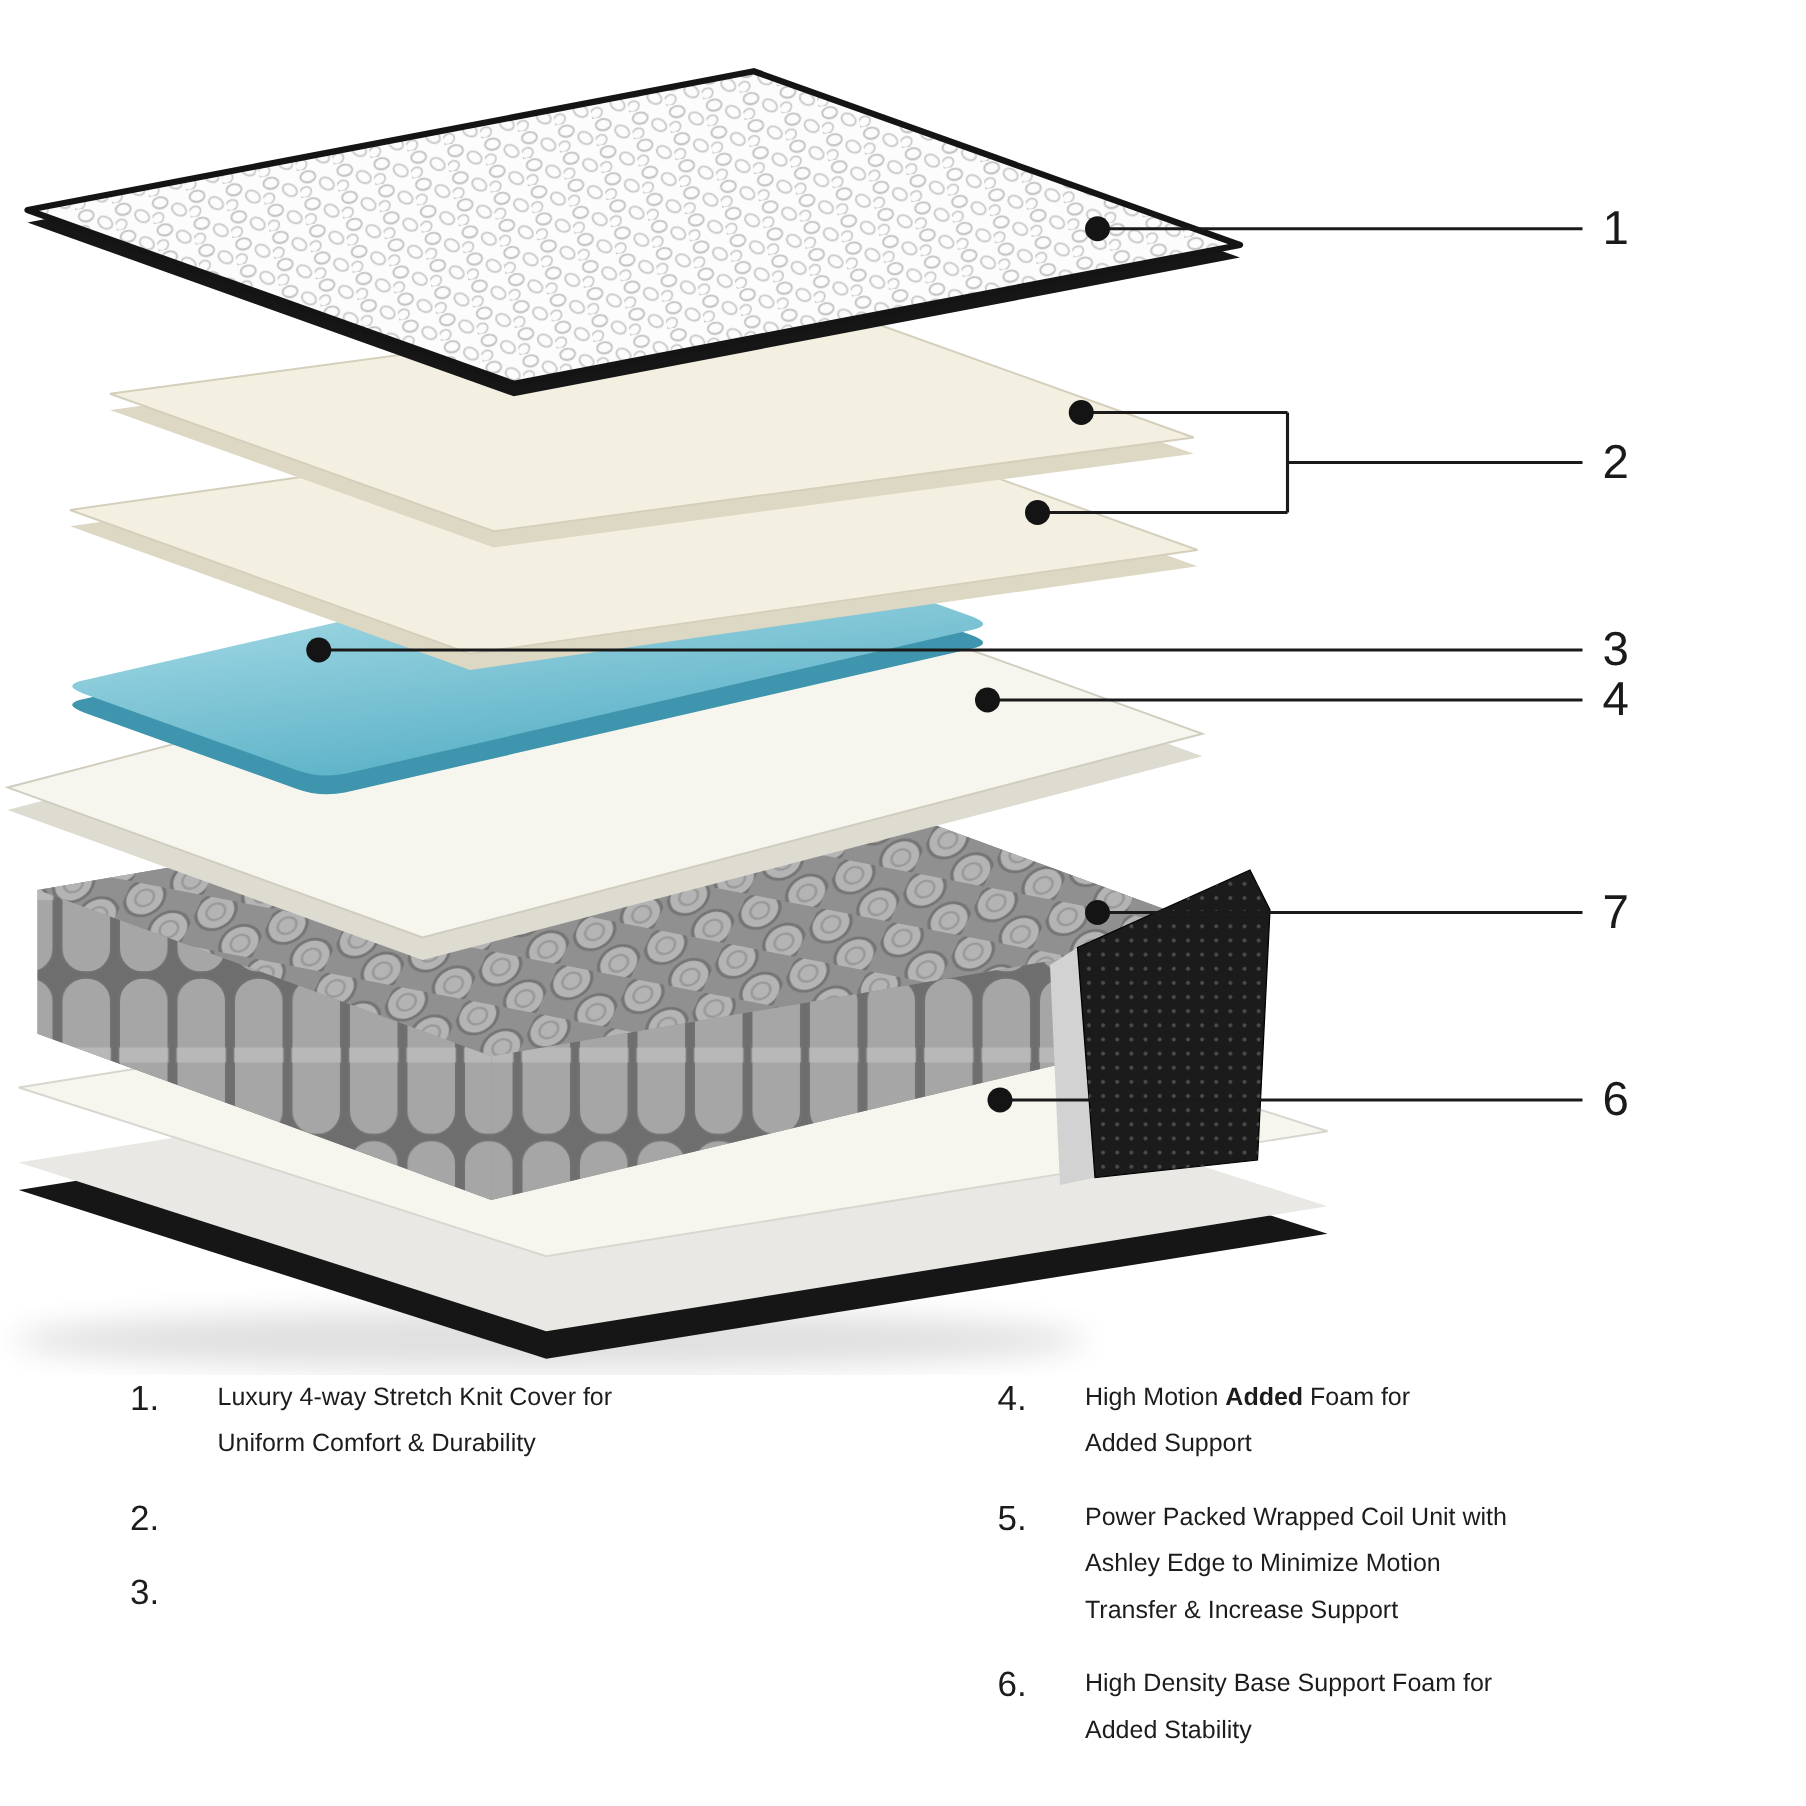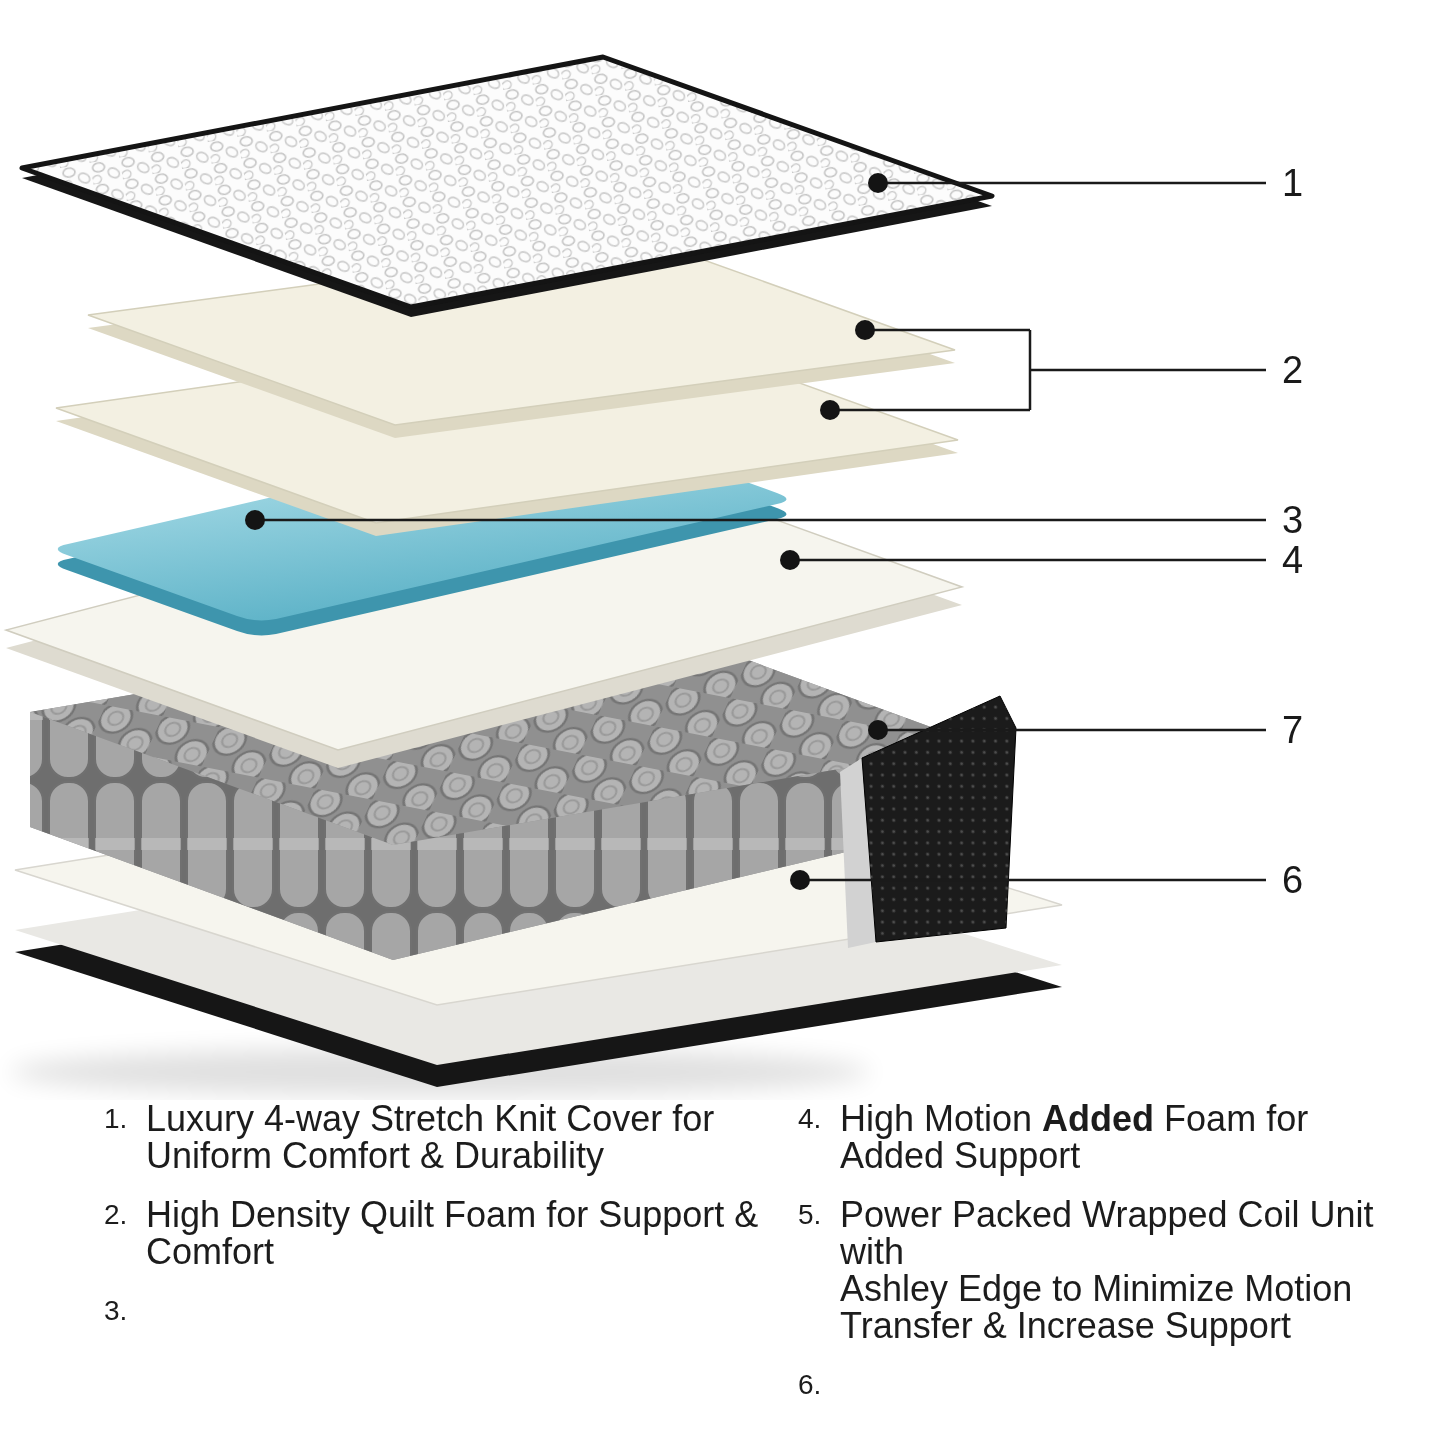--- a/index.html
+++ b/index.html
@@ -26,22 +26,23 @@
   }
   .legend-col{display:flex;flex-direction:column;gap:22px;}
   .legend-col.left{width:690px;}
   .legend-col.right{width:600px;}
   .legend-item{display:flex;align-items:flex-start;}
   .legend-item .num{
     flex:0 0 42px;
     font-size:28px;line-height:37px;
   }
   .legend-item .txt{
-    font-size:36px;line-height:37px;
+    font-size:20px;line-height:37px;
     white-space:pre-line;
+    margin-left:28px;
   }
   .legend-item .txt b{font-weight:bold;}
 </style>
 </head>
 <body>
 
 <div class="page">
 
   <svg class="diagram" width="1445" height="1100" viewBox="0 0 1445 1100">
     <defs>
@@ -165,37 +166,38 @@
 
   <div class="legend">
     <div class="legend-col left">
       <div class="legend-item">
         <span class="num">1.</span>
         <div class="txt">Luxury 4-way Stretch Knit Cover for
 Uniform Comfort &amp; Durability</div>
       </div>
       <div class="legend-item">
         <span class="num">2.</span>
-        <div class="txt">High Density Quilt Foam for Support &amp; Comfort</div>
       </div>
       <div class="legend-item">
         <span class="num">3.</span>
       </div>
     </div>
     <div class="legend-col right">
       <div class="legend-item">
         <span class="num">4.</span>
         <div class="txt"><span>High Motion </span><b>Added</b><span> Foam for
 Added Support</span></div>
       </div>
       <div class="legend-item">
         <span class="num">5.</span>
         <div class="txt">Power Packed Wrapped Coil Unit with
 Ashley Edge to Minimize Motion
 Transfer &amp; Increase Support</div>
       </div>
       <div class="legend-item">
         <span class="num">6.</span>
+        <div class="txt">High Density Base Support Foam for
+Added Stability</div>
       </div>
     </div>
   </div>
 
 </div>
 
 </body></html>

